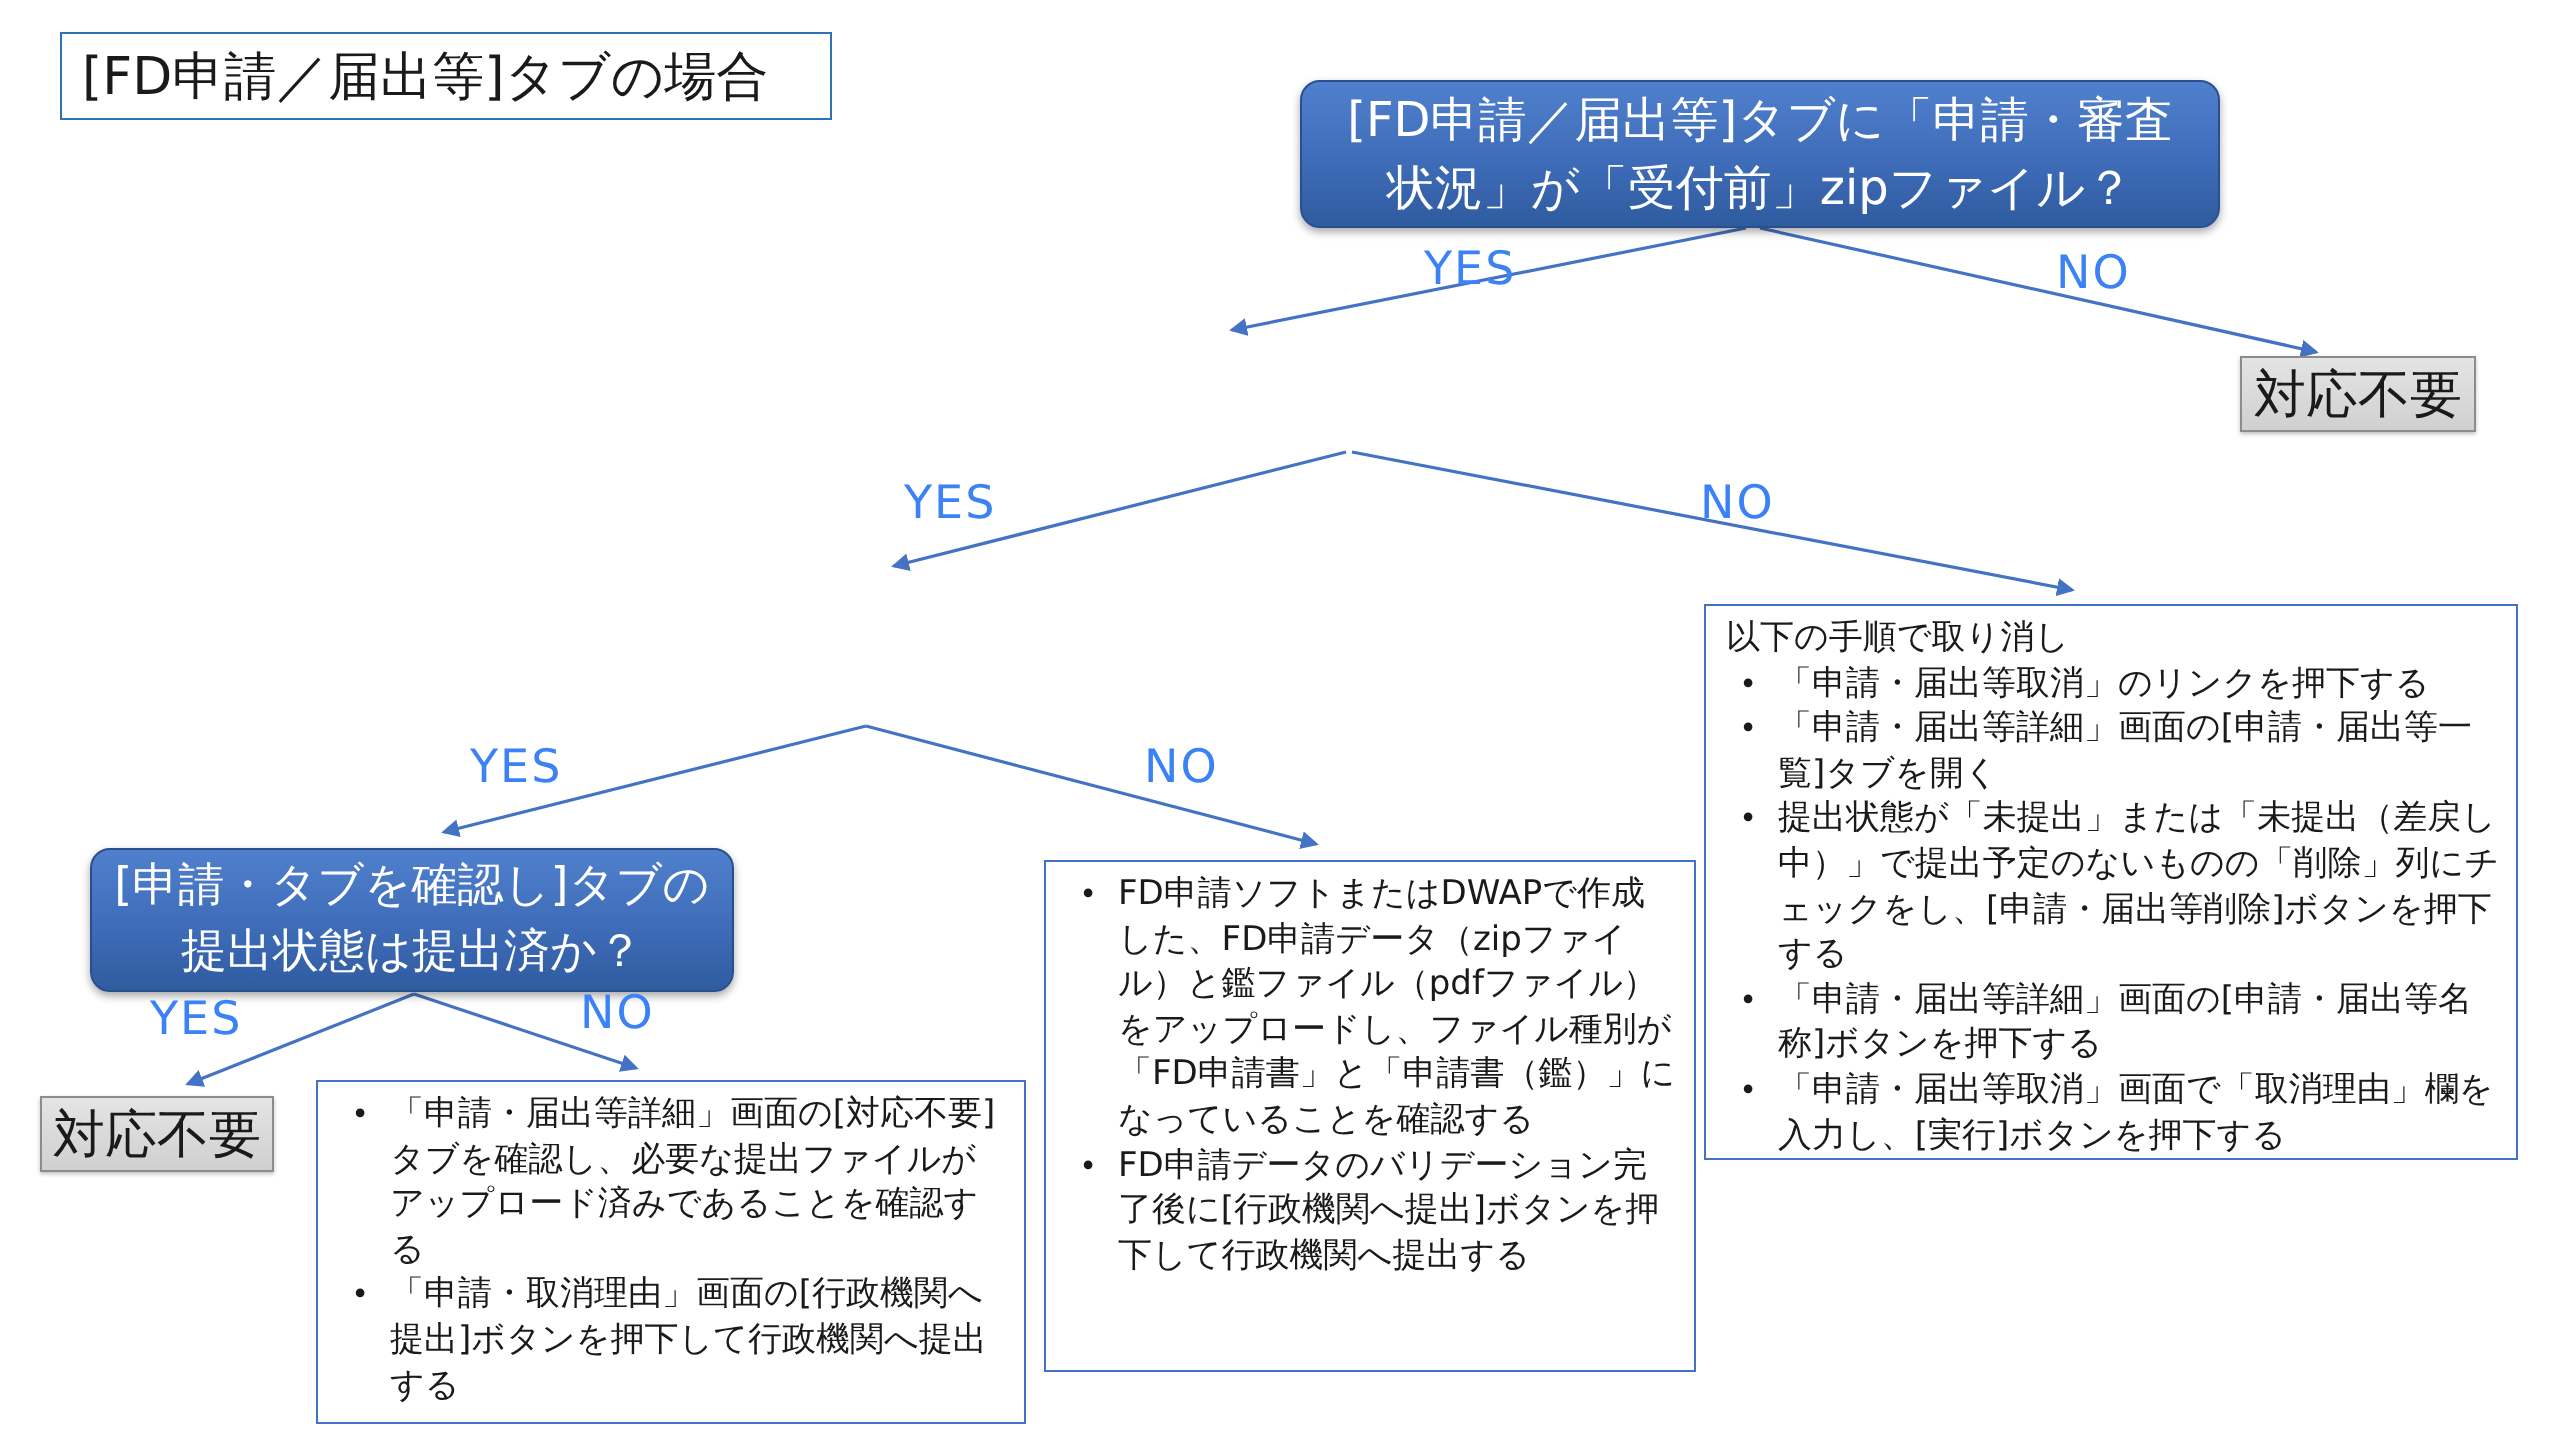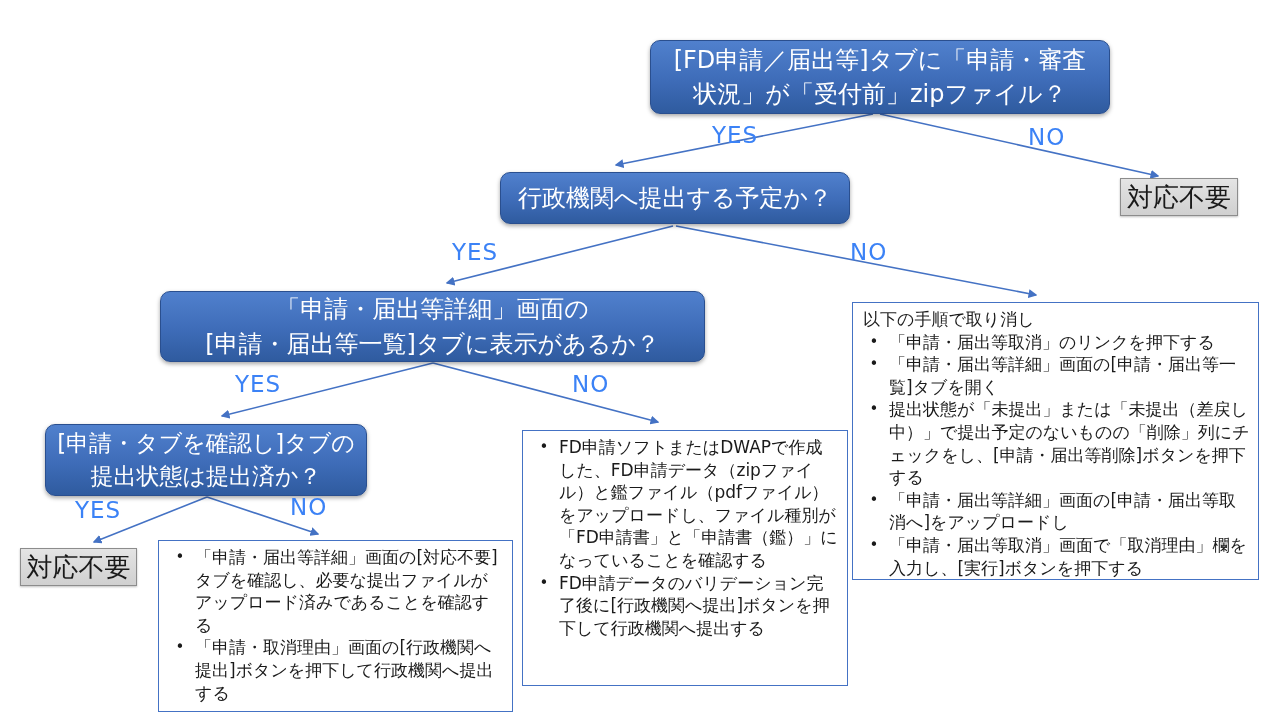--- a/index.html
+++ b/index.html
@@ -70,26 +70,24 @@
       <line x1="880" y1="114" x2="1158" y2="176" marker-end="url(#ah)"></line>
       <line x1="673" y1="226" x2="447" y2="283" marker-end="url(#ah)"></line>
       <line x1="676" y1="226" x2="1036" y2="295" marker-end="url(#ah)"></line>
       <line x1="433" y1="363" x2="222" y2="416" marker-end="url(#ah)"></line>
       <line x1="433" y1="363" x2="658" y2="422" marker-end="url(#ah)"></line>
       <line x1="207" y1="497" x2="94" y2="542" marker-end="url(#ah)"></line>
       <line x1="207" y1="497" x2="318" y2="534" marker-end="url(#ah)"></line>
     </g>
   </svg>
 
+  <div class="title-box">[FD申請／届出等]タブの場合</div>
 
   <div class="qnode q1">[FD申請／届出等]タブに「申請・審査
 状況」が「受付前」zipファイル？</div>
-  <div class="qnode q2">行政機関へ提出する予定か？</div>
-  <div class="qnode q3">「申請・届出等詳細」画面の
-[申請・届出等一覧]タブに表示があるか？</div>
   <div class="qnode q4">[申請・タブを確認し]タブの
 提出状態は提出済か？</div>
 
   <div class="endbox end-top">対応不要</div>
   <div class="endbox end-bottom">対応不要</div>
 
   <div class="edge-label lbl-yes1">YES</div>
   <div class="edge-label lbl-no1">NO</div>
   <div class="edge-label lbl-yes2">YES</div>
   <div class="edge-label lbl-no2">NO</div>
@@ -107,21 +105,21 @@
     <div class="li">
       <span class="bullet">•</span>
       <span class="li-text">「申請・届出等詳細」画面の[申請・届出等一覧]タブを開く</span>
     </div>
     <div class="li">
       <span class="bullet">•</span>
       <span class="li-text">提出状態が「未提出」または「未提出（差戻し中）」で提出予定のないものの「削除」列にチェックをし、[申請・届出等削除]ボタンを押下する</span>
     </div>
     <div class="li">
       <span class="bullet">•</span>
-      <span class="li-text">「申請・届出等詳細」画面の[申請・届出等取消へ]をアップロードし</span>
+      <span class="li-text">「申請・届出等詳細」画面の[申請・届出等名称]ボタンを押下する</span>
     </div>
     <div class="li">
       <span class="bullet">•</span>
       <span class="li-text">「申請・届出等取消」画面で「取消理由」欄を入力し、[実行]ボタンを押下する</span>
     </div>
   </div>
 
   <div class="stepbox steps-middle">
     <div class="li">
       <span class="bullet">•</span>

